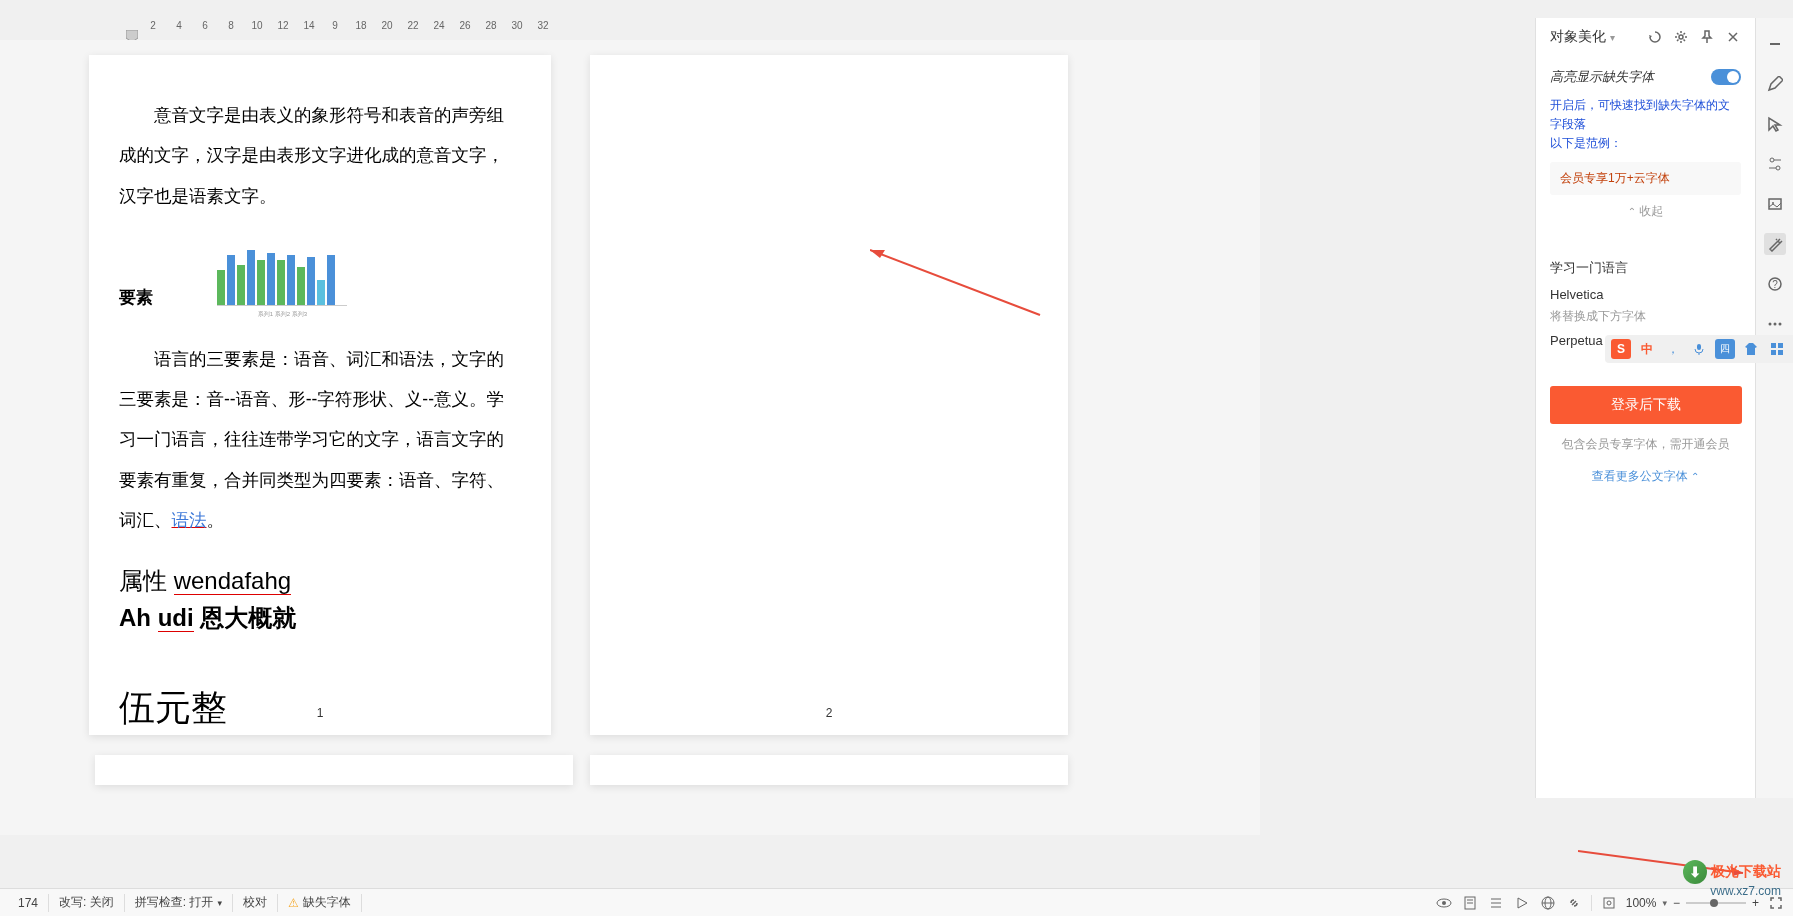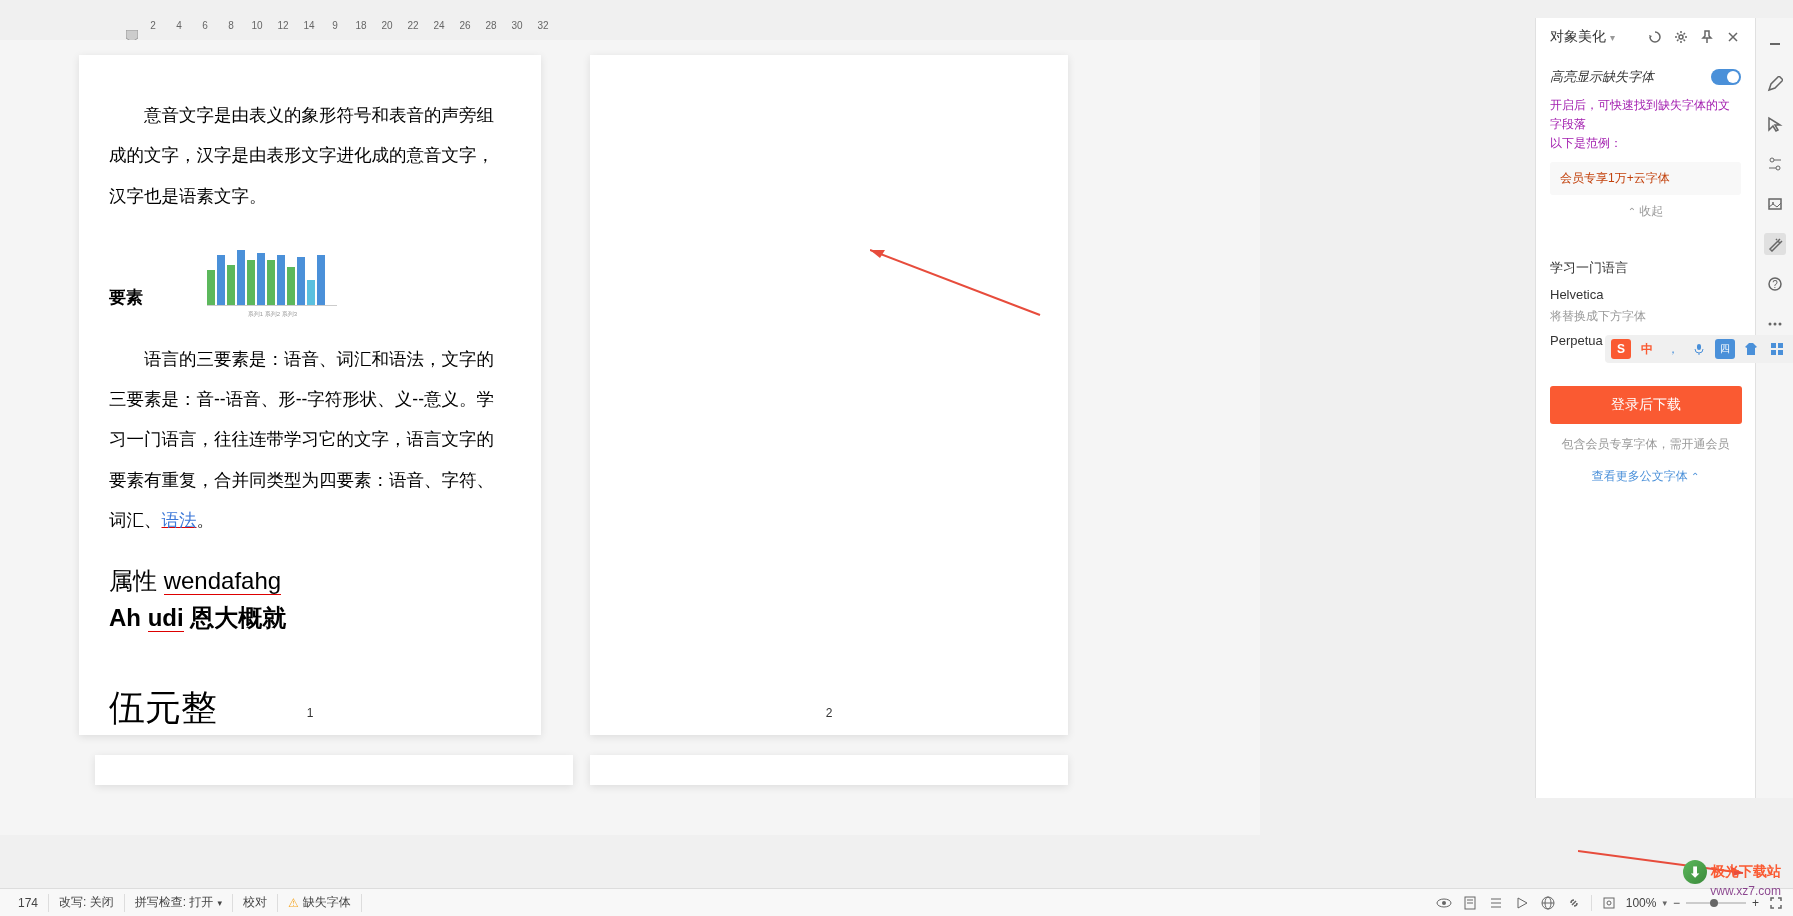--- a/index.html
+++ b/index.html
@@ -55,21 +55,21 @@
     }
     
     
     .page {
       position: absolute;
       background: white;
       box-shadow: 0 2px 8px rgba(0,0,0,0.1);
     }
     
     .page-1 {
-      left: 79px;
+      left: 89px;
       top: 15px;
       width: 462px;
       height: 680px;
       padding: 40px 30px;
     }
     
     .page-2 {
       left: 590px;
       top: 15px;
       width: 478px;
@@ -279,21 +279,21 @@
       position: absolute;
       right: 2px;
       top: 2px;
       width: 12px;
       height: 12px;
       background: white;
       border-radius: 50%;
     }
     
     .help-text {
-      color: #a21caf;
+      color: #1d4ed8;
       font-size: 12px;
       line-height: 1.6;
     }
     
     .example-row {
       background: #f8f8f8;
       padding: 8px 10px;
       margin-top: 8px;
       font-size: 12px;
       color: #c2410c;
@@ -527,21 +527,21 @@
       background: linear-gradient(135deg, #5cb85c, #3a8a3a);
       border-radius: 50%;
       display: flex;
       align-items: center;
       justify-content: center;
       color: white;
       font-weight: bold;
     }
     
     .watermark-text { color: #fa5a32; font-weight: bold; }
-    .watermark-url { position: absolute; right: 12px; bottom: 18px; color: #701a75; font-size: 12px; z-index: 200; opacity: 0.8; }
+    .watermark-url { position: absolute; right: 12px; bottom: 18px; color: #0c4a6e; font-size: 12px; z-index: 200; opacity: 0.8; }
     
     
   </style>
 </head>
 <body>
 
 <div class="ruler">
   <span class="ruler-mark">2</span>
   <span class="ruler-mark">4</span>
   <span class="ruler-mark">6</span>

